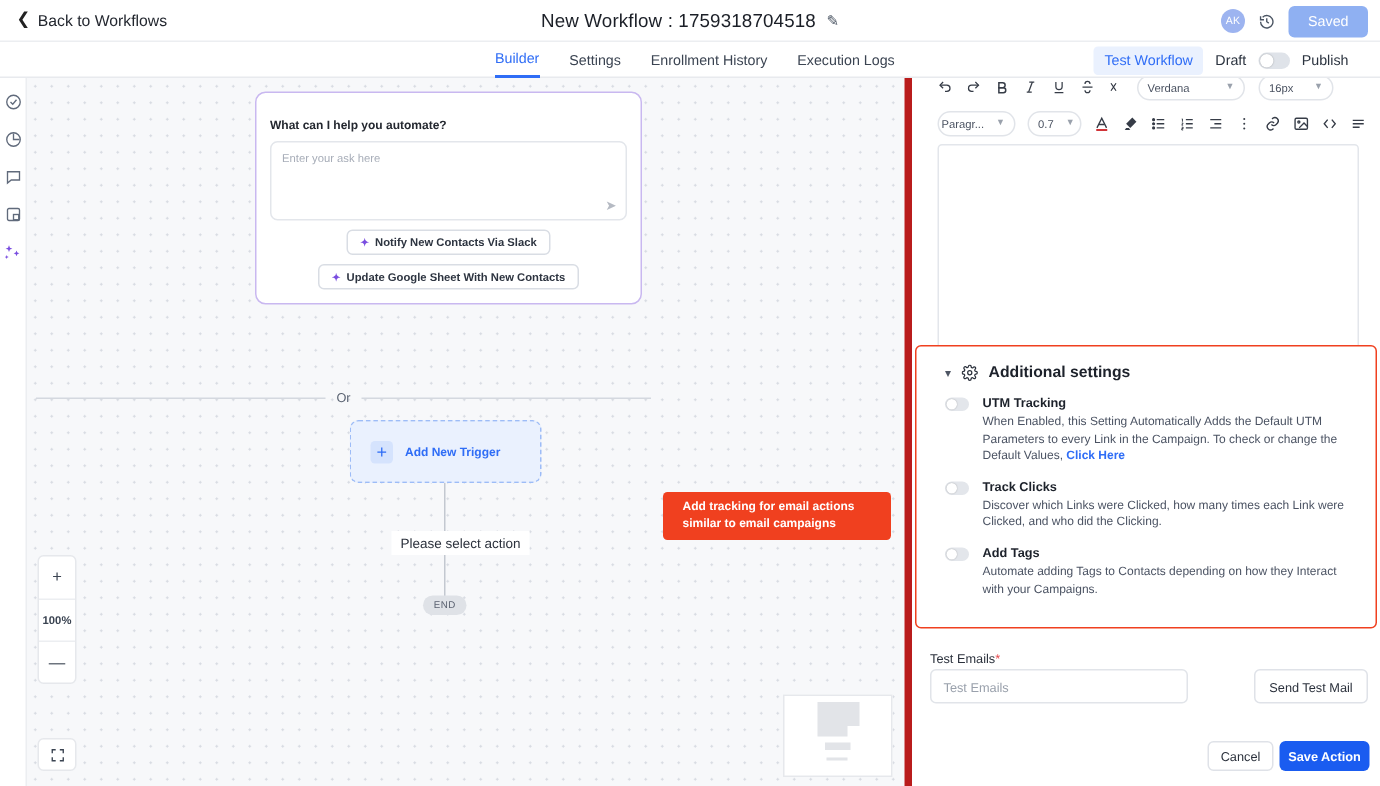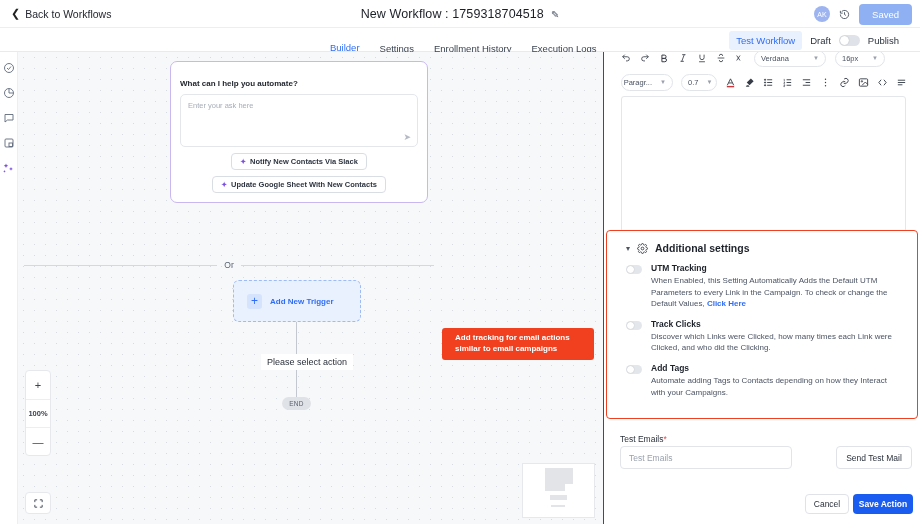--- a/index.html
+++ b/index.html
@@ -44,21 +44,21 @@
   #saved-btn {
     background: #8fb0f2; color: #fff; font-size: 9.5px;
     border-radius: 4px; padding: 5px 13px; border: none; cursor: pointer;
   }
 
   
   #tabbar {
     position: absolute; left: 0; top: 28px; width: 920px; height: 24px;
     border-bottom: 1px solid #e8eaee; background: #fff;
   }
-  #tabs { position: absolute; left: 330px; top: 8px; height: 24px; display: flex; align-items: center; gap: 20px; }
+  #tabs { position: absolute; left: 330px; top: 0; height: 24px; display: flex; align-items: center; gap: 20px; }
   .tab { font-size: 9.5px; color: #3b4452; cursor: pointer; height: 24px; display: flex; align-items: center; }
   .tab.active { color: #2f6df6; border-bottom: 2px solid #2f6df6; }
   #tabbar-right {
     position: absolute; right: 21px; top: 0; height: 24px;
     display: flex; align-items: center; gap: 8px;
   }
   #test-workflow {
     font-size: 9.5px; color: #2f6df6; background: #eaf1fe;
     border-radius: 3px; padding: 4px 7px; cursor: pointer; border: none;
   }
@@ -182,21 +182,21 @@
   
   #minimap {
     position: absolute; right: 8px; bottom: 6px; width: 73px; height: 55px;
     background: #fff; border: 1px solid #e6e8ec;
   }
   .mm { position: absolute; background: #e2e4e8; }
 
   
   #right {
     position: absolute; left: 603px; top: 52px; right: 0; bottom: 0;
-    background: #fff; border-left: 1px solid #b91c1c; overflow: hidden;
+    background: #fff; border-left: 5px solid #b91c1c; overflow: hidden;
   }
   #tb1 {
     position: absolute; left: 17px; top: -4px; right: 14px; height: 20px;
     display: flex; align-items: center; gap: 9px; overflow: hidden;
   }
   #tb2 {
     position: absolute; left: 17px; top: 19px; right: 14px; height: 22px;
     display: flex; align-items: center; gap: 8px;
   }
   .tbic { color: #363c47; display: flex; align-items: center; cursor: pointer; }

